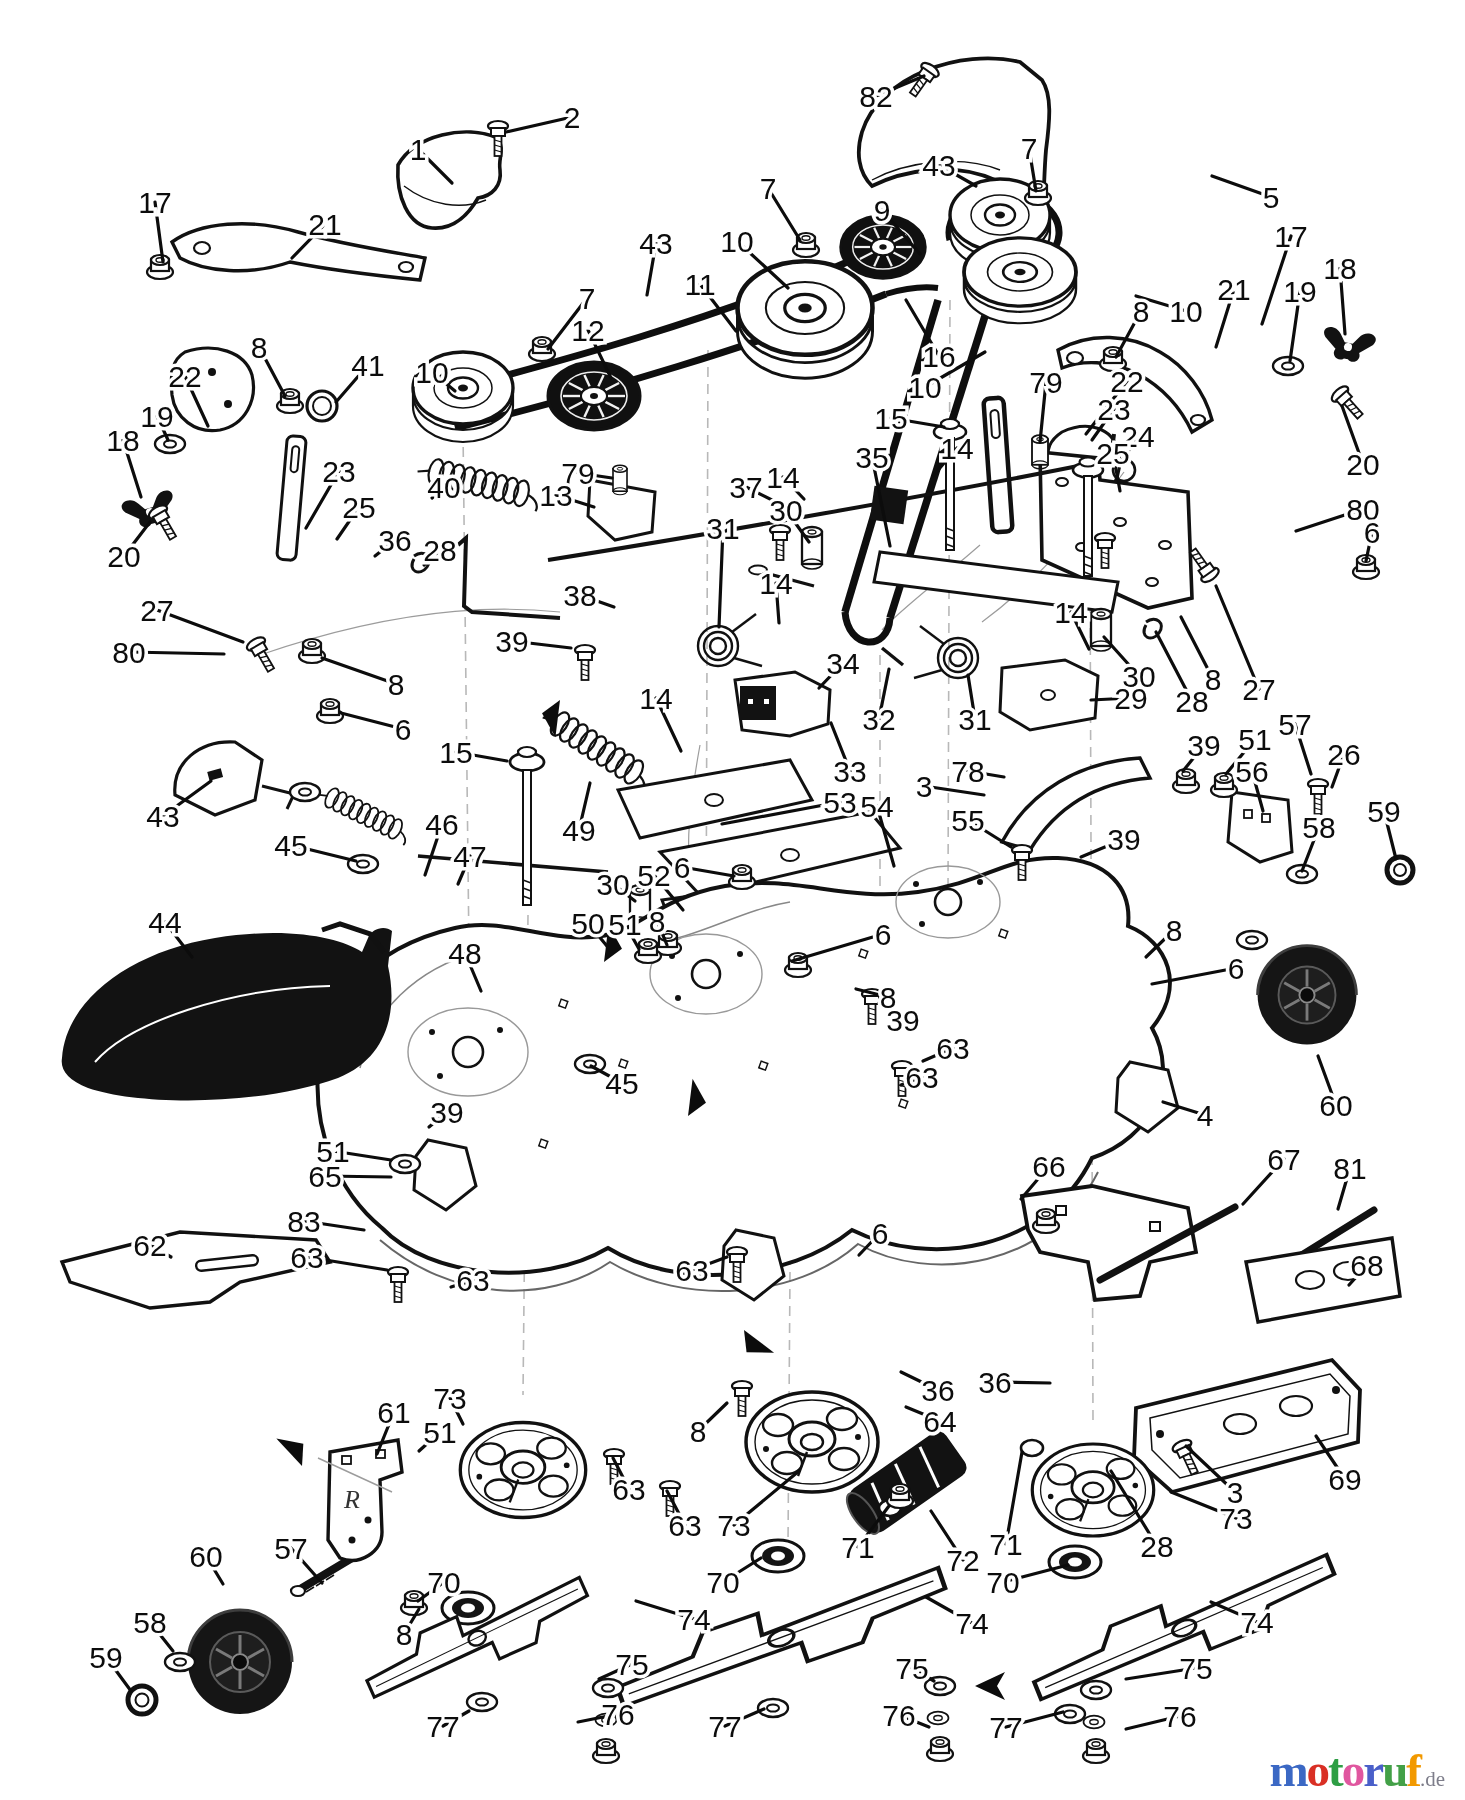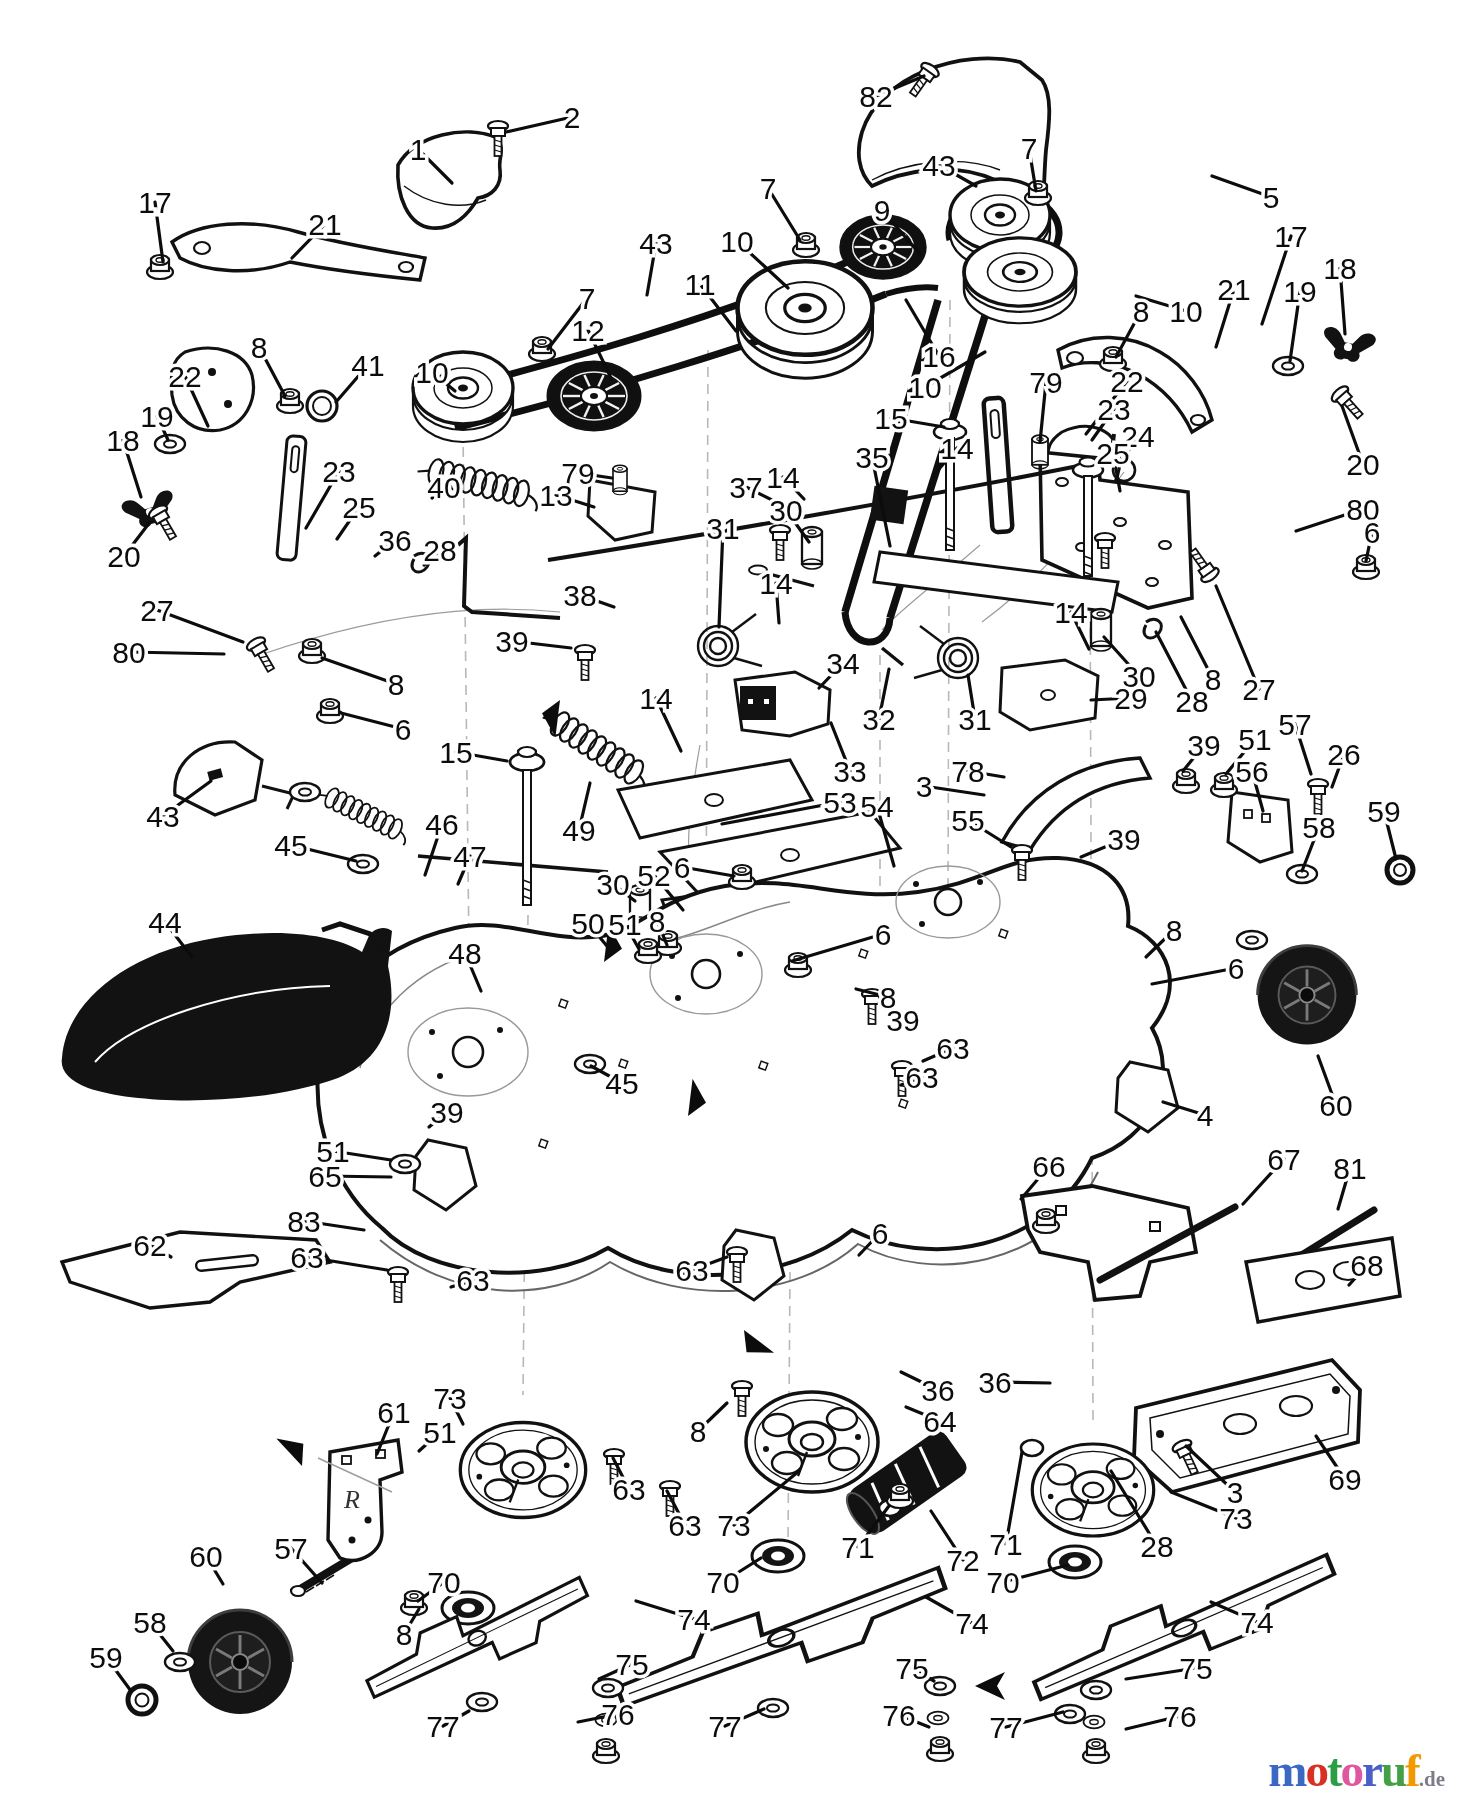--- a/index.html
+++ b/index.html
@@ -6,21 +6,21 @@
   .stage{position:relative;width:1465px;height:1800px;background:#ffffff;overflow:hidden;
          font-family:"Liberation Sans",sans-serif;}
   .stage svg{position:absolute;left:0;top:0;}
   .callout{font:30px "Liberation Sans",sans-serif;fill:#0c0c0c;text-anchor:middle;
            dominant-baseline:central;paint-order:stroke;stroke:#ffffff;stroke-width:7px;}
   .leader{stroke:#0c0c0c;stroke-width:3.2;stroke-linecap:round;}
   .marking{font:italic 26px "Liberation Serif",serif;fill:#333;text-anchor:middle;}
   .logo{position:absolute;right:20px;bottom:6px;font-family:"Liberation Serif",serif;
         font-weight:700;white-space:nowrap;line-height:1;}
   .logo .letter{font-size:47px;letter-spacing:-2px;}
-  .logo .suffix{font-size:21px;font-weight:700;}
+  .logo .suffix{font-size:21px;font-weight:400;}
 </style>
 </head>
 <body>
 
 <div class="stage">
 <svg width="1465" height="1800" viewBox="0 0 1465 1800">
   <defs>
     <g id="nut">
       <ellipse cy="4" rx="13" ry="7" fill="#fff" stroke="#111" stroke-width="2.2"></ellipse>
       <rect x="-9" y="-8" width="18" height="11" fill="#fff" stroke="#111" stroke-width="2.2"></rect>

